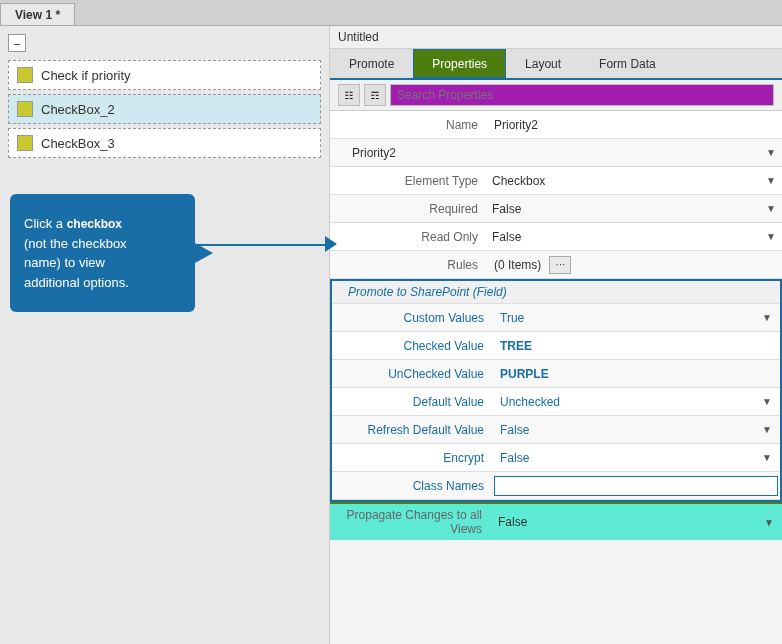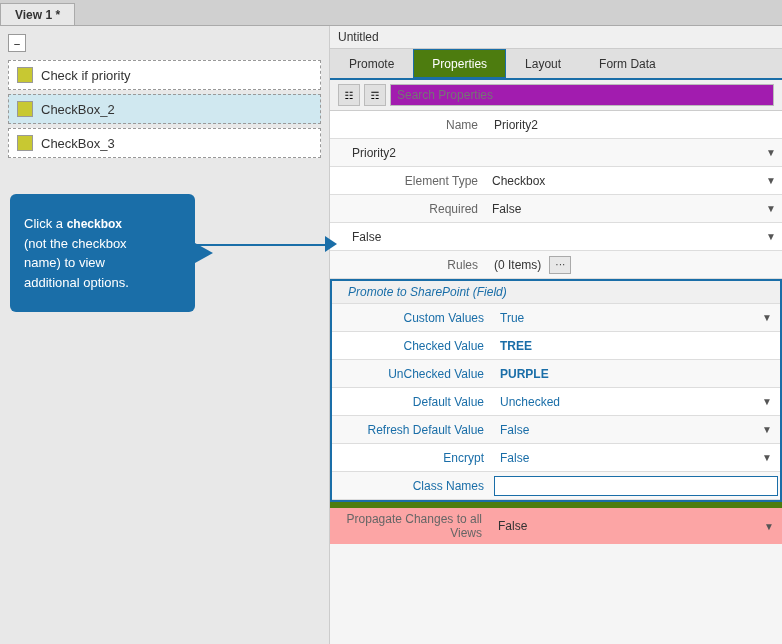--- a/index.html
+++ b/index.html
@@ -319,23 +319,23 @@
       border: 1px solid #1a6ea8;
       padding: 2px 6px;
       font-size: 12px;
       margin: 2px;
       height: 20px;
     }
 
     .propagate-row {
       display: flex;
       align-items: center;
-      border-top: 6px solid #4d7c0f;
+      border-top: 2px solid #4d7c0f;
       min-height: 28px;
-      background: #fca5a5;
+      background: #5eead4;
       justify-content: center;
     }
     .propagate-label {
       width: 160px;
       padding: 4px 8px 4px 16px;
       text-align: right;
       color: #666;
       font-size: 12px;
       flex-shrink: 0;
     }
@@ -426,20 +426,21 @@
 
       <div class="prop-row">
         <div class="prop-label">Required</div>
         <div class="prop-select">
           <span class="prop-select-value">False</span>
           <span class="dropdown-arrow">▼</span>
         </div>
       </div>
 
       <div class="prop-row">
+        <div class="prop-label">Read Only</div>
         <div class="prop-select">
           <span class="prop-select-value">False</span>
           <span class="dropdown-arrow">▼</span>
         </div>
       </div>
 
       <div class="prop-row">
         <div class="prop-label">Rules</div>
         <div class="prop-value prop-rules">
           <span>(0 Items)</span>

